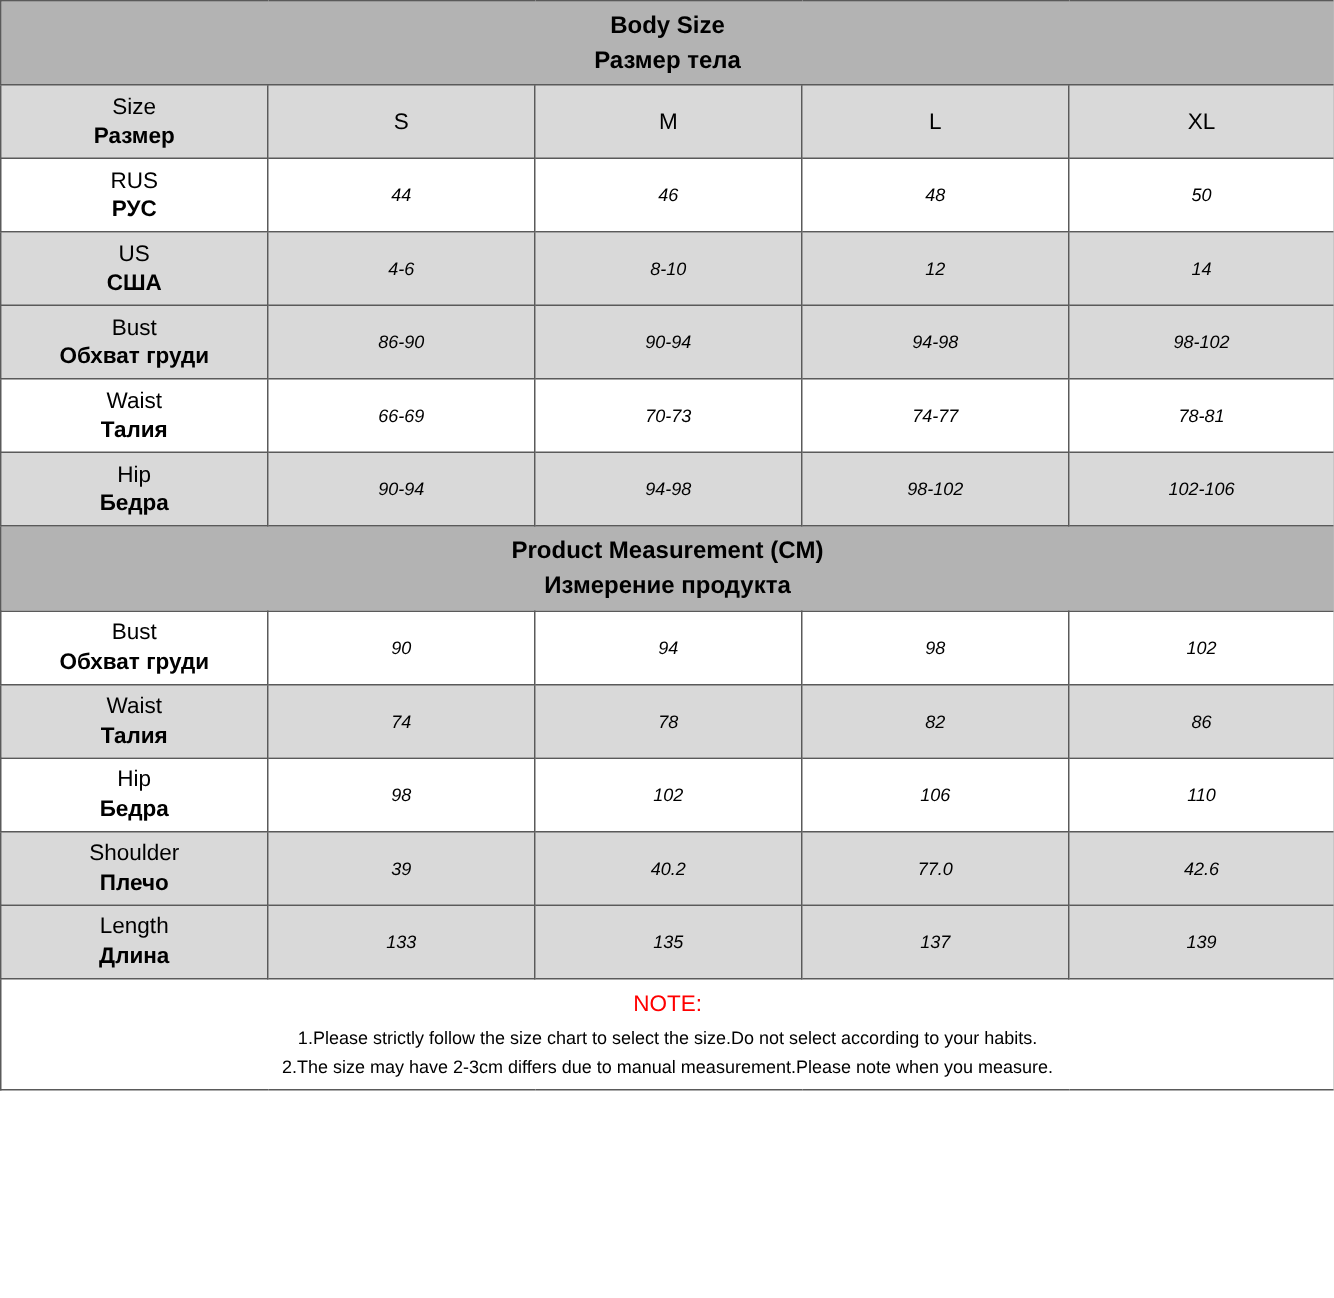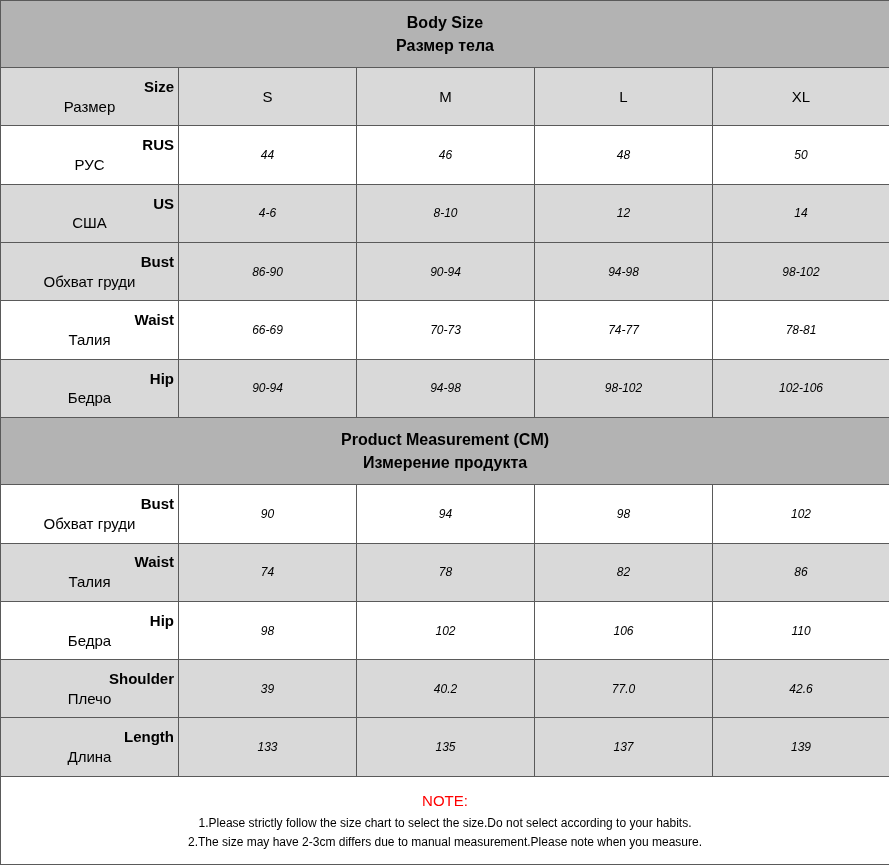--- a/index.html
+++ b/index.html
@@ -9,21 +9,21 @@
   body {
     width: 889px;
     height: 865px;
     background: #ffffff;
     font-family: "Liberation Sans", sans-serif;
     color: #000000;
     overflow: hidden;
   }
   #size-chart {
     width: 889px;
-    height: 865px;
+    height: 727px;
     border-collapse: collapse;
     table-layout: fixed;
   }
   #size-chart td {
     border: 1px solid #5a5a5a;
     text-align: center;
     vertical-align: middle;
     padding: 2px 4px;
   }
   .band {
@@ -38,26 +38,25 @@
   .section-title {
     font-size: 16px;
     font-weight: bold;
     line-height: 1.45;
   }
   .rowlabel {
     font-size: 15px;
     line-height: 1.32;
   }
   .rowlabel .en {
+    font-weight: normal;
+    display: block;
+  }
+  .rowlabel .ru {
     font-weight: bold;
-    display: block;
-    text-align: right;
-  }
-  .rowlabel .ru {
-    font-weight: normal;
     display: block;
   }
   .cell-val {
     font-size: 12px;
     font-style: italic;
   }
   .hdr-val {
     font-size: 15px;
   }
   .note-cell {

